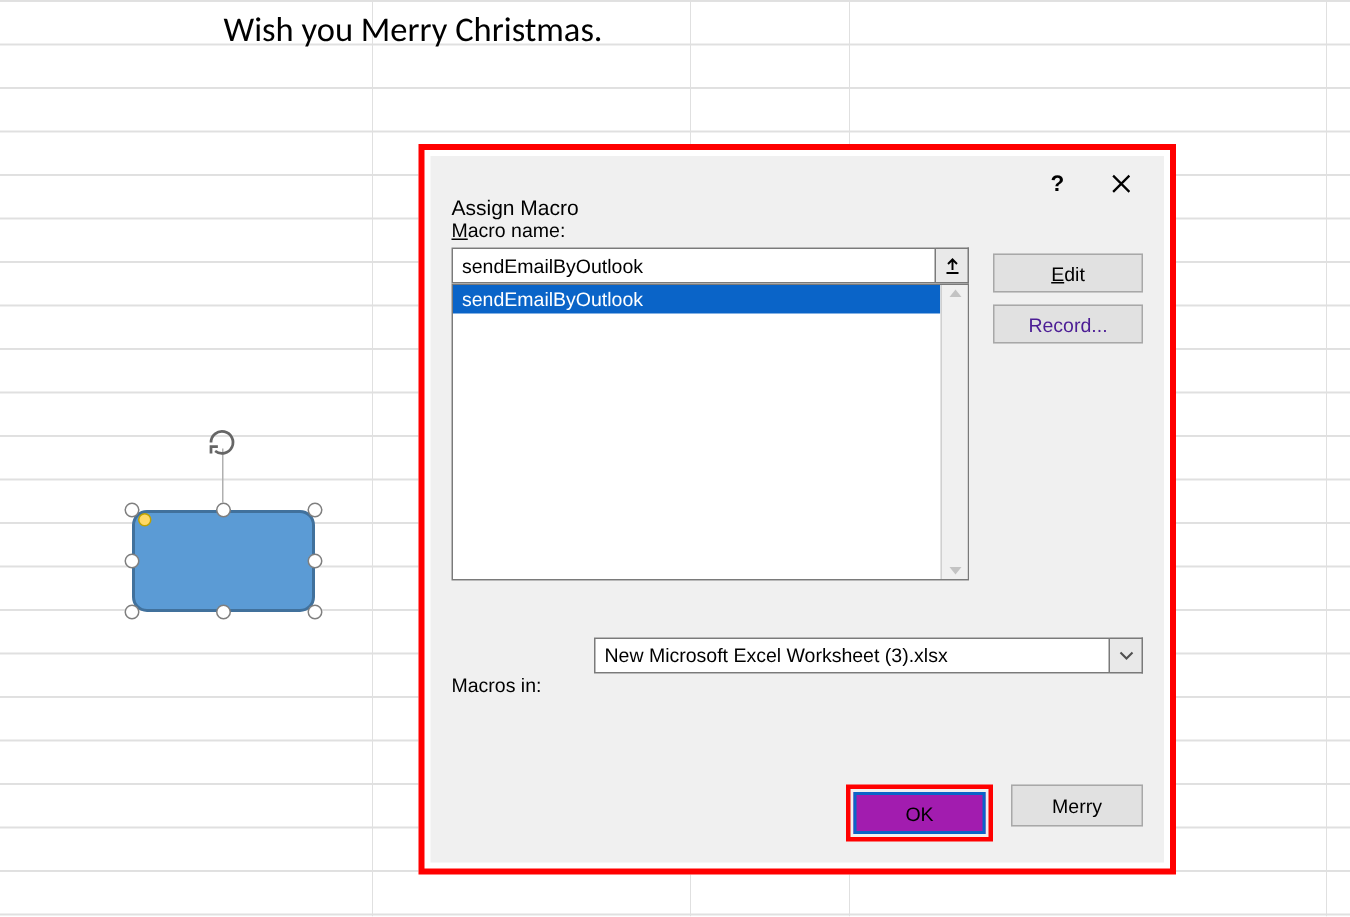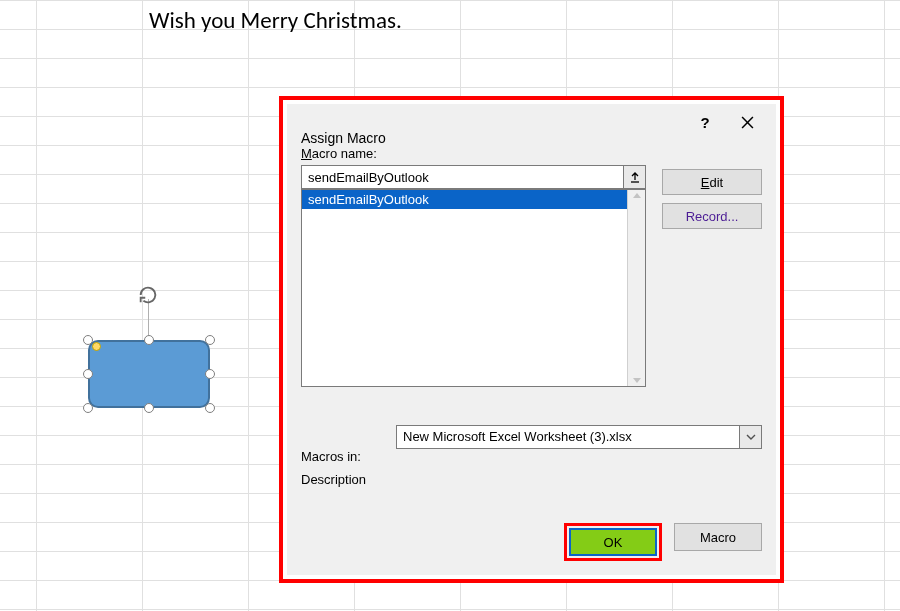--- a/index.html
+++ b/index.html
@@ -215,21 +215,21 @@
     display: flex; gap: 12px;
   }
   .dlg-footer .btn { width: 88px; height: 28px; }
   .ok-hl {
     border: 3px solid #ff0000;
     padding: 2px;
     display: inline-flex;
   }
   .ok-hl .btn {
     border: 2px solid #0a64c8;
-    background: #84cc16;
+    background: #a21caf;
   }
 </style>
 </head>
 <body>
 
 <div class="stage">
   <div class="grid"></div>
 
   <div class="cell-text">Wish you Merry Christmas.</div>
 
@@ -307,25 +307,24 @@
           <div class="select">
             <div class="select-field">New Microsoft Excel Worksheet (3).xlsx</div>
             <div class="select-btn">
               <svg viewBox="0 0 10 10">
                 <path d="M1 3 L5 7 L9 3" stroke="#505050" stroke-width="1.4" fill="none"></path>
               </svg>
             </div>
           </div>
         </div>
 
-        <div class="label desc-label">Description</div>
       </div>
 
       <div class="dlg-footer">
         <span class="ok-hl">
           <div class="btn">OK</div>
         </span>
-        <div class="btn">Macro</div>
+        <div class="btn">Merry</div>
       </div>
 
     </div>
   </div>
 </div>
 
 </body></html>

